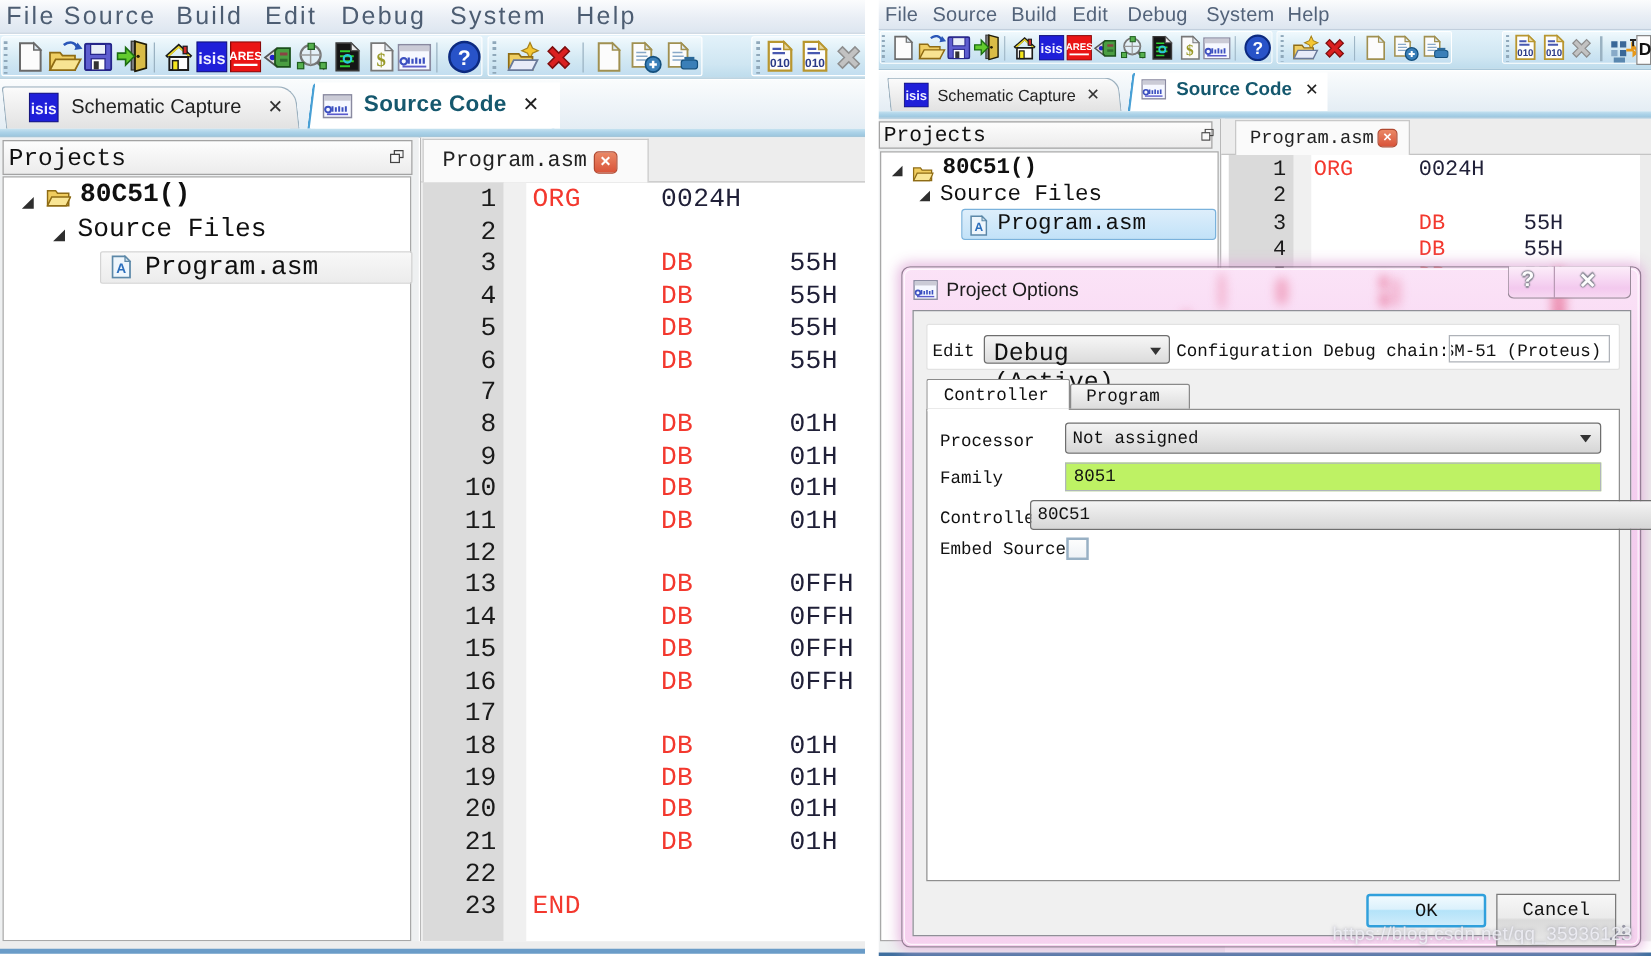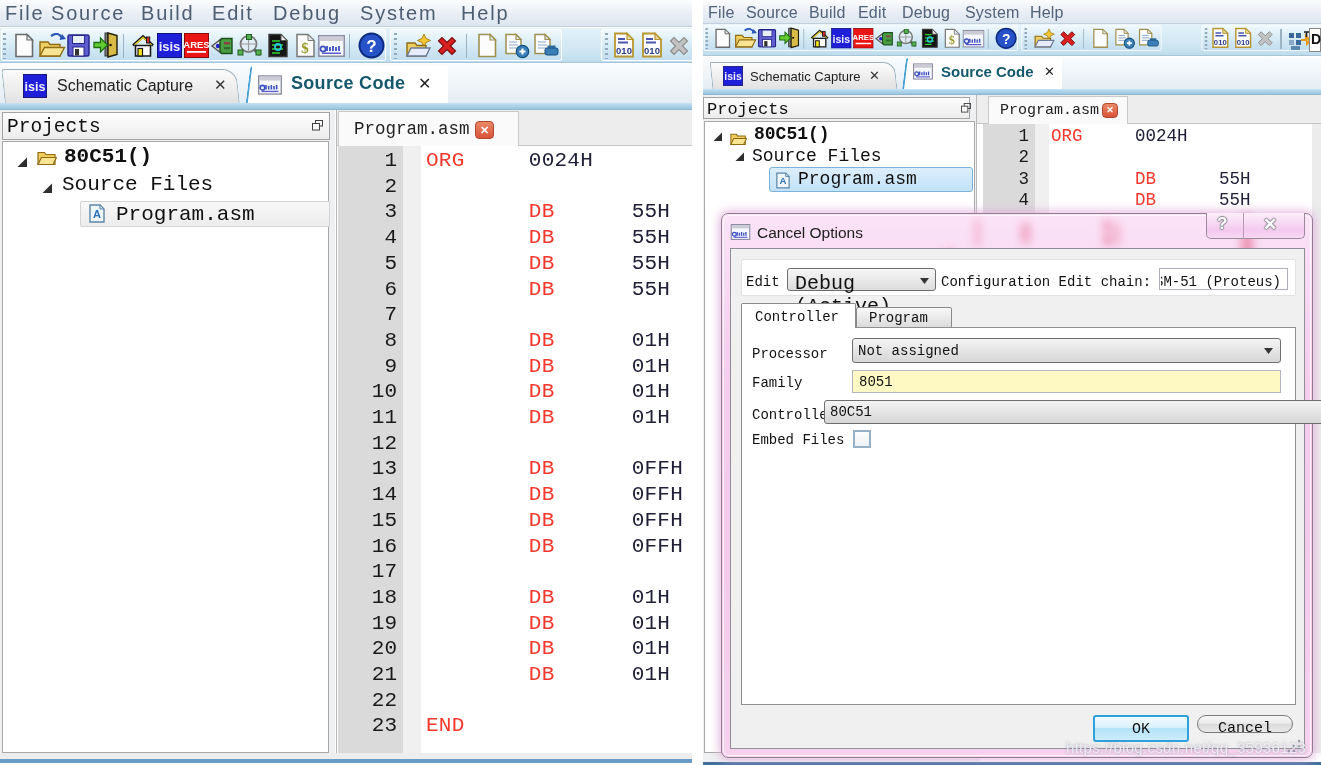--- a/index.html
+++ b/index.html
@@ -640,21 +640,21 @@
 <div style="position:absolute;left:723px;top:215px;width:588px;height:541px;border-radius:6px;border:1px solid rgba(255,255,255,0.75);pointer-events:none"></div>
 <div style="position:absolute;left:730px;top:224px">
     <svg width="21" height="16" viewBox="0 0 27 22">
       <rect x="0.8" y="0.8" width="25.4" height="20.4" fill="#f6f8ff" stroke="#8a8aa0" stroke-width="1.5"></rect>
       <rect x="1.5" y="1.5" width="24" height="4.5" fill="#cbcbd6"></rect>
       <circle cx="5" cy="14" r="2.6" fill="none" stroke="#3c50c0" stroke-width="1.8"></circle>
       <path d="M9 16 v-5 m3 5 v-4 m3 4 v-5 m3 5 v-4 m3 4 v-5" stroke="#3c50c0" stroke-width="1.8"></path>
       <rect x="4" y="17.5" width="19" height="1.5" fill="#5a5acc"></rect>
     </svg>
   </div>
-<span class="sans a" style="left:757px;top:224px;font-size:15.5px;color:#1c1c1c">Cancel Options</span>
+<span class="sans a" style="left:757px;top:224px;font-size:15.5px;color:#1c1c1c">Project Options</span>
 <div style="position:absolute;left:974px;top:218px;width:7px;height:30px;background:rgba(228,90,130,0.3);filter:blur(4px);border-radius:40%"></div>
 <div style="position:absolute;left:1020px;top:222px;width:11px;height:22px;background:rgba(228,90,130,0.38);filter:blur(4px);border-radius:40%"></div>
 <div style="position:absolute;left:1103px;top:220px;width:8px;height:12px;background:rgba(228,90,130,0.5);filter:blur(4px);border-radius:40%"></div>
 <div style="position:absolute;left:1103px;top:234px;width:9px;height:12px;background:rgba(228,90,130,0.5);filter:blur(4px);border-radius:40%"></div>
 <div style="position:absolute;left:1113px;top:222px;width:8px;height:24px;background:rgba(228,90,130,0.3);filter:blur(4px);border-radius:40%"></div>
 <div style="position:absolute;left:1241px;top:214px;width:12px;height:46px;background:rgba(228,90,130,0.55);filter:blur(4px);border-radius:40%"></div>
 <div style="position:absolute;left:945px;top:248px;width:8px;height:14px;background:rgba(228,90,130,0.35);filter:blur(4px);border-radius:40%"></div>
 <div style="position:absolute;left:1243px;top:250px;width:9px;height:12px;background:rgba(228,90,130,0.42);filter:blur(4px);border-radius:40%"></div>
 <div style="position:absolute;left:1206px;top:213px;width:99px;height:26px;background:linear-gradient(180deg,#fceefa,#f3c9ee 70%,#f7d8f2);border:1px solid #9a8a9a;border-top:none;border-radius:0 0 5px 5px">
     <div style="position:absolute;left:36px;top:0;width:1px;height:26px;background:#b89ab4"></div>
@@ -663,56 +663,56 @@
   </div>
 <div style="position:absolute;left:730px;top:248px;width:575px;height:501px;background:#f0f0f0;border:1px solid #8f8f97"></div>
 <div style="position:absolute;left:741px;top:259px;width:555px;height:37px;background:#fff;border:1px solid #e2e2e2;border-radius:2px"></div>
 <span class="mono a" style="left:746px;top:274px;font-size:14px;color:#111">Edit</span>
 <div style="position:absolute;left:787px;top:268px;width:149px;height:23px;background:linear-gradient(180deg,#f6f6f6,#dcdcdc);border:1px solid #6e6e6e;border-radius:3px">
     <span class="mono" style="position:absolute;left:7px;top:3px;font-size:20px;color:#111">Debug (Active)</span>
     <svg width="9" height="6" style="position:absolute;right:6px;top:9px">
       <polygon points="0,0 9,0 4.5,6" fill="#333"></polygon>
     </svg>
   </div>
-<span class="mono a" style="left:941px;top:274px;font-size:14px;color:#111">Configuration Edit chain:</span>
+<span class="mono a" style="left:941px;top:274px;font-size:14px;color:#111">Configuration Debug chain:</span>
 <div style="position:absolute;left:1159px;top:268px;width:129px;height:22px;background:#fff;border:1px solid #aeb2b8">
     <div style="position:absolute;left:1px;top:3px;width:126px;overflow:hidden"><span class="mono" style="font-size:14px;color:#111;margin-left:-6px;white-space:pre">SM-51 (Proteus)</span></div>
   </div>
 <div style="position:absolute;left:856px;top:307px;width:96px;height:21px;background:linear-gradient(180deg,#f8f8f8,#dcdcdc);border:1px solid #8a8a8a;border-radius:2px 2px 0 0">
     <span class="mono" style="position:absolute;left:12px;top:2px;font-size:14px;color:#111">Program</span>
   </div>
 <div style="position:absolute;left:741px;top:303px;width:115px;height:25px;background:#fff;border:1px solid #8a8a8a;border-bottom:none;border-radius:2px 2px 0 0">
     <span class="mono" style="position:absolute;left:13px;top:5px;font-size:14px;color:#111">Controller</span>
   </div>
 <div style="position:absolute;left:741px;top:327px;width:555px;height:378px;background:#fff;border:1px solid #8f8f8f"></div>
 <div style="position:absolute;left:742px;top:327px;width:113px;height:2px;background:#fff"></div>
 <span class="mono a" style="left:752px;top:346px;font-size:14px;color:#111">Processor</span>
 <span class="mono a" style="left:752px;top:375px;font-size:14px;color:#111">Family</span>
 <span class="mono a" style="left:752px;top:407px;font-size:14px;color:#111">Controller</span>
-<span class="mono a" style="left:752px;top:432px;font-size:14px;color:#111">Embed Files</span>
+<span class="mono a" style="left:752px;top:432px;font-size:14px;color:#111">Embed Source</span>
 <div style="position:absolute;left:852px;top:338px;width:429px;height:25px;background:linear-gradient(180deg,#f4f4f4,#d6d6d6);border:1px solid #6e6e6e;border-radius:3px">
     <span class="mono" style="position:absolute;left:5px;top:4px;font-size:14px;color:#111">Not assigned</span>
     <svg width="9" height="6" style="position:absolute;right:7px;top:9px">
       <polygon points="0,0 9,0 4.5,6" fill="#333"></polygon>
     </svg>
   </div>
-<div style="position:absolute;left:852px;top:370px;width:429px;height:23px;background:#fef9c3;border:1px solid #b0b6bc">
+<div style="position:absolute;left:852px;top:370px;width:429px;height:23px;background:#bef264;border:1px solid #b0b6bc">
     <span class="mono" style="position:absolute;left:6px;top:3px;font-size:14px;color:#111">8051</span>
   </div>
 <div style="position:absolute;left:824px;top:400px;width:517px;height:24px;background:linear-gradient(180deg,#f4f4f4,#d6d6d6);border:1px solid #6e6e6e;border-radius:3px">
     <span class="mono" style="position:absolute;left:5px;top:3px;font-size:14px;color:#111">80C51</span>
     <svg width="9" height="6" style="position:absolute;right:7px;top:9px">
       <polygon points="0,0 9,0 4.5,6" fill="#333"></polygon>
     </svg>
   </div>
 <div style="position:absolute;left:853px;top:430px;width:18px;height:18px;background:linear-gradient(180deg,#fdfdfd,#eef2f6);border:2px solid #98b0c4"></div>
 <div style="position:absolute;left:1093px;top:715px;width:96px;height:27px;border-radius:3px;border:2px solid #30a0dc;background:linear-gradient(180deg,#f1fafe 0%,#dbf1fc 45%,#b4e3f9 50%,#cdecfb 100%)">
     <span class="mono" style="position:absolute;left:50%;transform:translateX(-50%);top:4px;font-size:15px;color:#111">OK</span>
   </div>
-<div style="position:absolute;left:1197px;top:715px;width:96px;height:18px;border-radius:13px;border:1px solid #7a7a7a;background:linear-gradient(180deg,#f7f7f7 0%,#ebebeb 45%,#dadada 50%,#e8e8e8 100%)">
+<div style="position:absolute;left:1197px;top:715px;width:96px;height:42px;border-radius:0;border:1px solid #7a7a7a;background:linear-gradient(180deg,#f7f7f7 0%,#ebebeb 45%,#dadada 50%,#e8e8e8 100%)">
     <span class="mono" style="position:absolute;left:50%;transform:translateX(-50%);top:4px;font-size:15px;color:#111">Cancel</span>
   </div>
 <svg class="a" style="left:1286px;top:738px" width="16" height="14">
     <circle cx="13" cy="3" r="1.3" fill="#9a9aa8"></circle>
     <circle cx="13" cy="8" r="1.3" fill="#9a9aa8"></circle>
     <circle cx="8" cy="8" r="1.3" fill="#9a9aa8"></circle>
     <circle cx="13" cy="13" r="1.3" fill="#9a9aa8"></circle>
     <circle cx="8" cy="13" r="1.3" fill="#9a9aa8"></circle>
     <circle cx="3" cy="13" r="1.3" fill="#9a9aa8"></circle>
   </svg>

